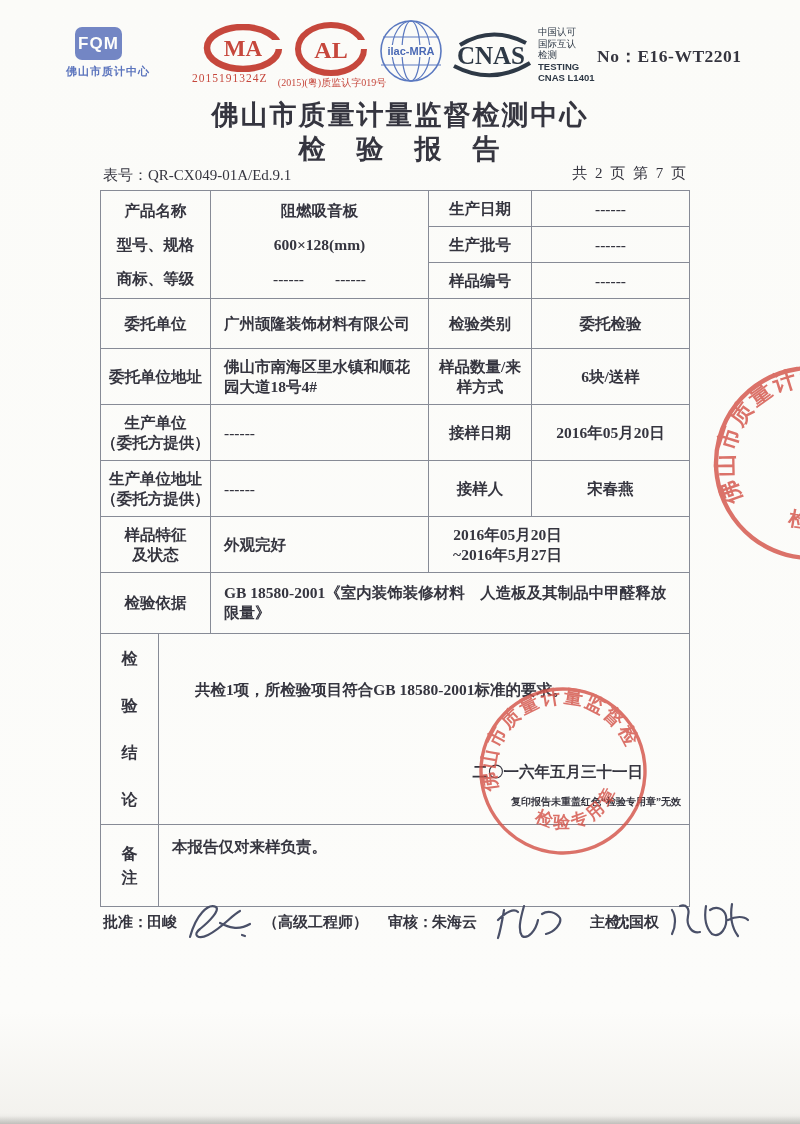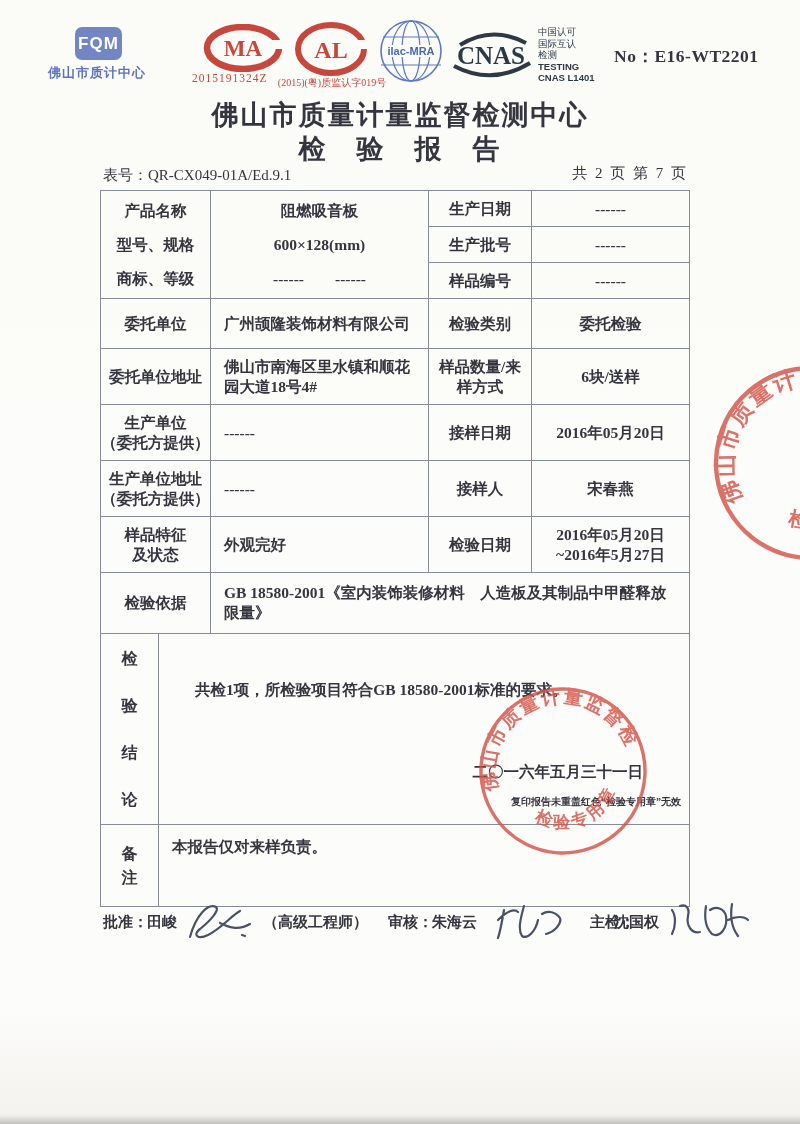--- a/index.html
+++ b/index.html
@@ -12,26 +12,26 @@
   .abs{position:absolute;}
   .c-red{color:#c6473c;}
   .c-blue{color:#5b74bd;}
   .c-navy{color:#2e3946;}
   .preline{white-space:pre-line;}
 
   
   .fqm-box{left:75px;top:27px;width:47px;height:33px;background:#7386c4;border-radius:7px;
     display:flex;align-items:center;justify-content:center;color:#fdfdfb;
     font-family:"Liberation Sans","DejaVu Sans",sans-serif;font-weight:bold;font-size:17px;letter-spacing:1px;}
-  .fqm-cap{left:48px;top:64px;width:102px;font-size:13px;text-align:left;letter-spacing:1px;font-weight:bold;}
+  .fqm-cap{left:48px;top:64px;width:102px;font-size:11px;text-align:right;letter-spacing:1px;font-weight:bold;}
   .cma-num{left:192px;top:72px;width:104px;font-size:11.5px;letter-spacing:1px;}
   .cal-num{left:276px;top:76px;width:112px;font-size:10px;text-align:center;}
   .cnas-lines{left:538px;top:26px;font-size:9.5px;line-height:11.5px;font-family:"Liberation Sans","DejaVu Sans",sans-serif;}
   .cnas-lines .en{font-weight:bold;}
-  .report-no{left:614px;top:44px;font-size:17.5px;font-weight:bold;letter-spacing:.5px;}
+  .report-no{left:597px;top:44px;font-size:17.5px;font-weight:bold;letter-spacing:.5px;}
 
   .title-org{left:0;top:97px;width:800px;text-align:center;font-size:27px;font-weight:bold;letter-spacing:2px;}
   .title-doc{left:0;top:131px;width:800px;text-align:center;font-size:27px;font-weight:bold;letter-spacing:2px;}
 
   .form-no{left:103px;top:166px;font-size:15px;}
   .page-count{left:540px;top:164px;width:148px;font-size:15px;letter-spacing:2px;text-align:right;}
 
   
   .tbl{left:100px;top:190px;width:588px;border:1.2px solid #878b96;}
   .tr{display:flex;border-bottom:1.2px solid #878b96;}
@@ -172,21 +172,20 @@
 （委托方提供）</div>
       <div class="td w2 left">------</div>
       <div class="td w3">接样人</div>
       <div class="td w4">宋春燕</div>
     </div>
 
     <div class="tr h3">
       <div class="td w1 preline">样品特征
 及状态</div>
       <div class="td w2 left">外观完好</div>
-      <div class="td w3">检验日期</div>
       <div class="td w4 preline">2016年05月20日
 ~2016年5月27日</div>
     </div>
 
     <div class="tr h7">
       <div class="td w1">检验依据</div>
       <div class="td left" style="width:478px;">GB 18580-2001《室内装饰装修材料　人造板及其制品中甲醛释放限量》</div>
     </div>
 
     <div class="tr h8">

